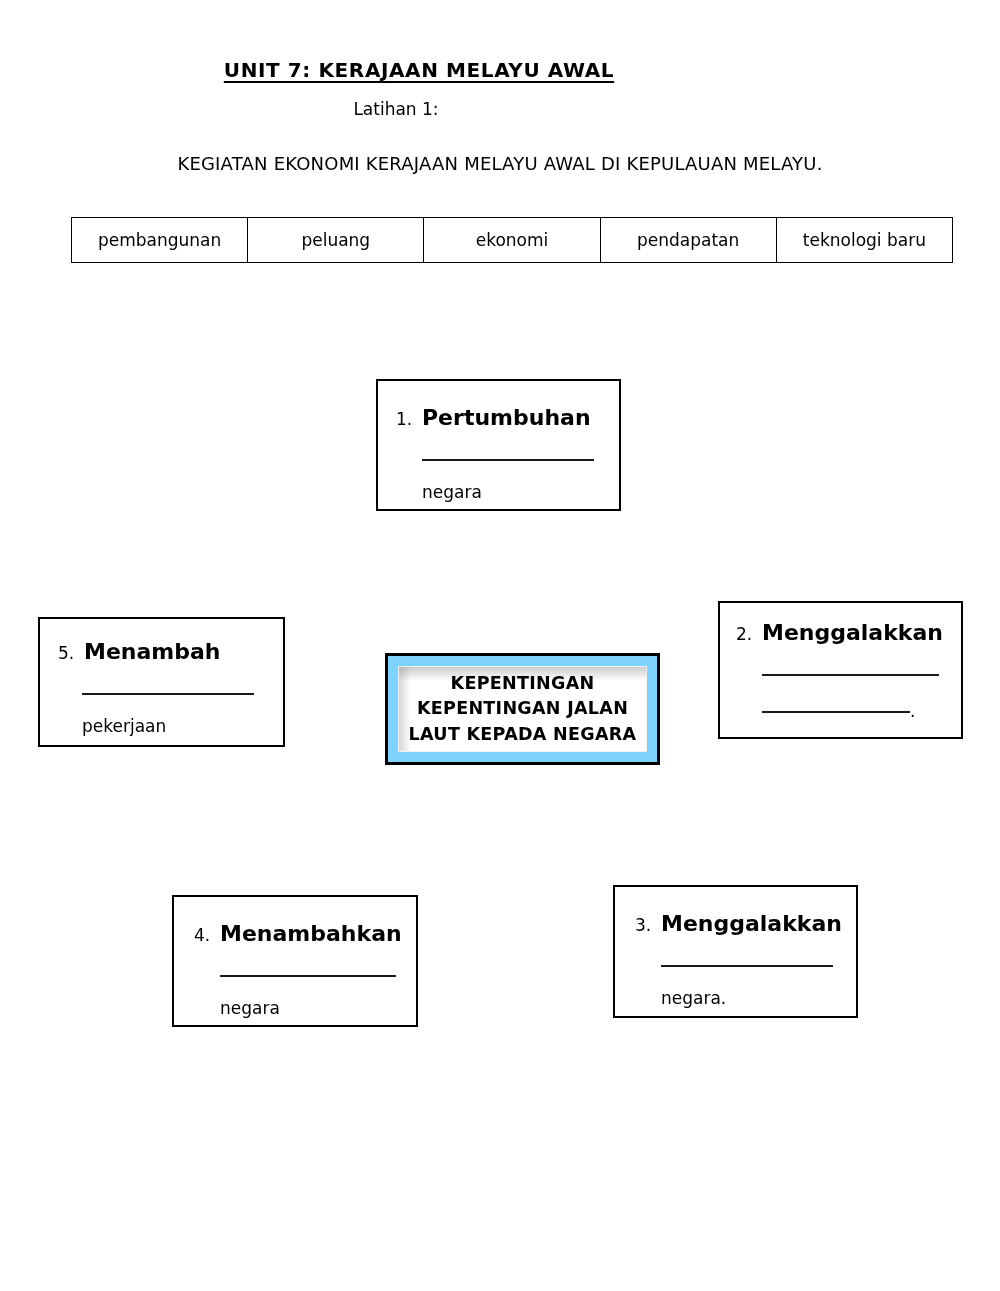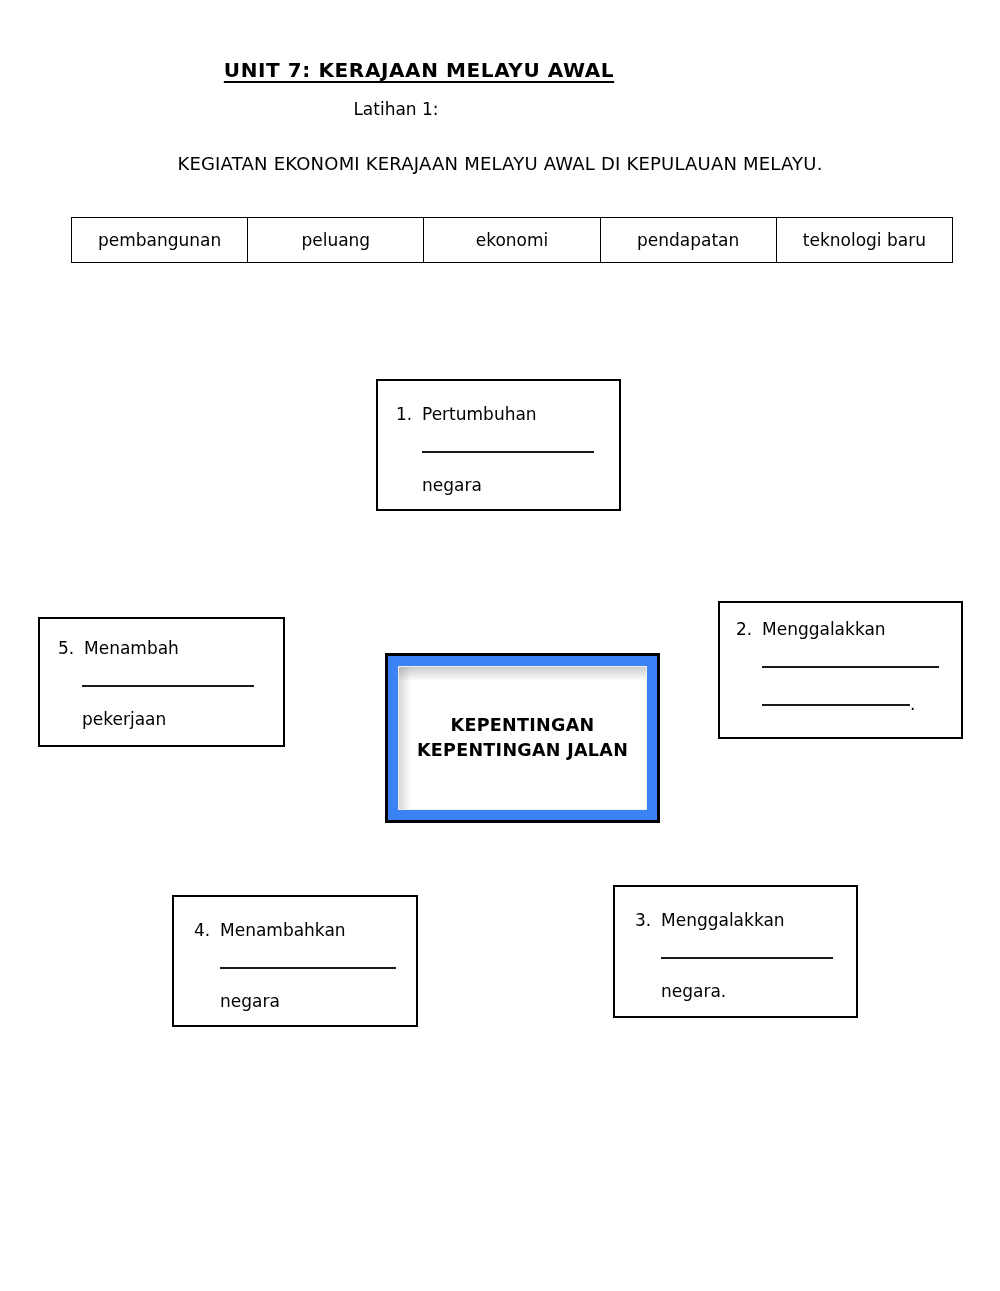--- a/index.html
+++ b/index.html
@@ -85,21 +85,22 @@
     display: flex;
     align-items: baseline;
   }
   .ansbox .num {
     width: 26px;
     flex: 0 0 26px;
     font-size: 17px;
   }
   .ansbox .txt {
     flex: 1 1 auto;
-    font-size: 17px;
+    font-size: 22px;
+    font-weight: bold;
   }
   .blank {
     display: inline-block;
     border-bottom: 2px solid #1a1a1a;
     height: 0;
     vertical-align: middle;
   }
   .blank-wrap {
     padding-left: 26px;
   }
@@ -134,24 +135,24 @@
 
   .line-gap { height: 11px; }
   .line-gap-sm { height: 7px; }
 
   
   #center-box {
     position: absolute;
     left: 385px;
     top: 653px;
     width: 275px;
-    height: 170px;
+    height: 112px;
     box-sizing: border-box;
     border: 3px solid #000000;
-    background: #3b82f6;
+    background: #7dd3fc;
     padding: 10px;
   }
   #center-box .inner {
     width: 100%;
     height: 100%;
     box-sizing: border-box;
     border: 1px solid #efefef;
     background:
       linear-gradient(to bottom, rgba(120,120,120,0.38) 0px, rgba(255,255,255,0) 14px),
       linear-gradient(to right, rgba(120,120,120,0.30) 0px, rgba(255,255,255,0) 12px),
@@ -211,20 +212,21 @@
       <span class="blank"></span>
     </div>
     <div class="line-gap-sm"></div>
     <div class="sub">pekerjaan</div>
   </div>
 
   <div id="center-box">
     <div class="inner">
       <span>KEPENTINGAN</span>
       <span>KEPENTINGAN JALAN</span>
+      <span>LAUT KEPADA NEGARA</span>
     </div>
   </div>
 
   <div class="ansbox" id="box-2">
     <div class="row">
       <span class="num">2.</span>
       <span class="txt">Menggalakkan</span>
     </div>
     <div class="line-gap"></div>
     <div class="blank-wrap">

